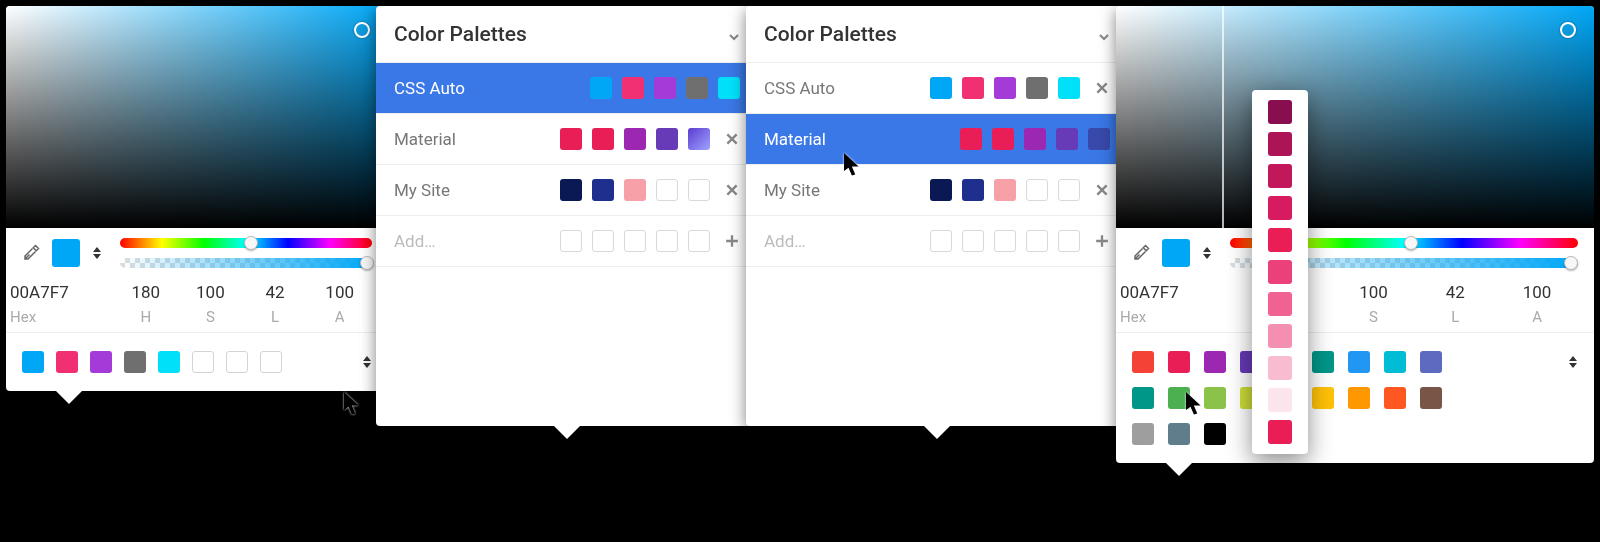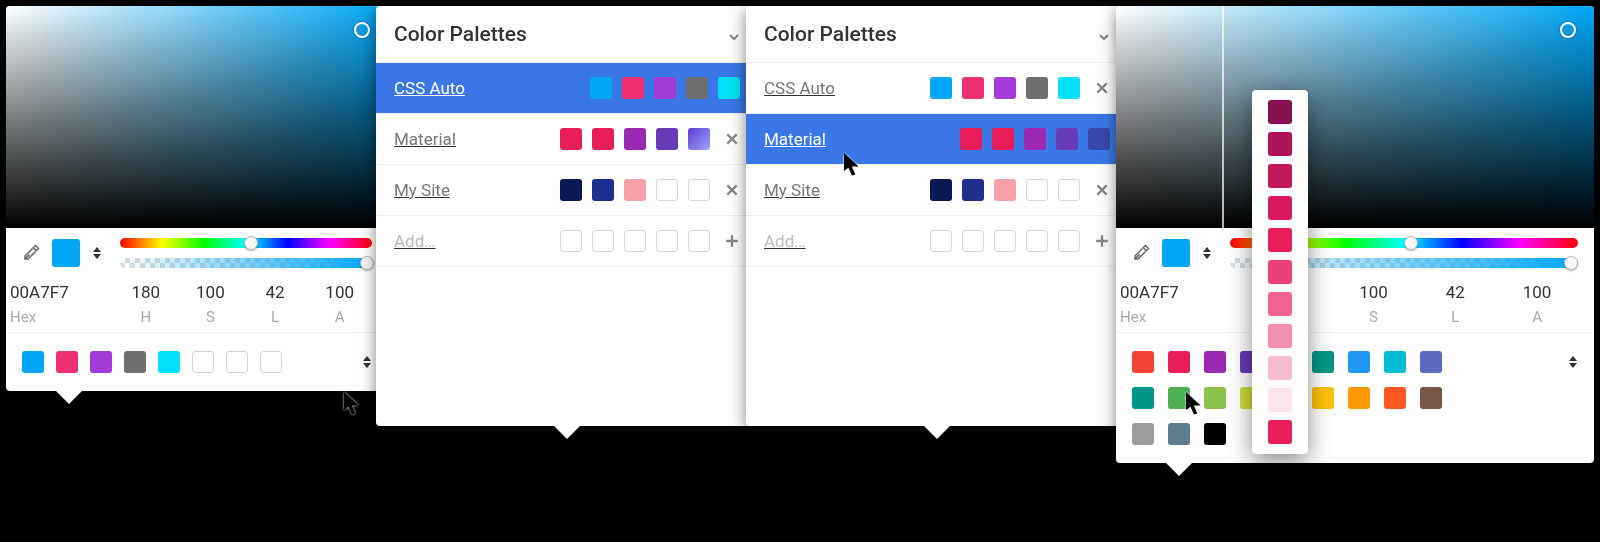--- a/index.html
+++ b/index.html
@@ -216,21 +216,20 @@
   .chevron-down {
     width: 12px; height: 12px;
     color: #888;
   }
   .palette-row {
     display: flex;
     align-items: center;
     padding: 14px 18px;
     gap: 10px;
     border-bottom: 1px solid #eee;
-    text-decoration: underline;
   }
   .palette-row.selected {
     background: #3a78e7;
     color: #fff;
   }
   .palette-name {
     flex: 1;
     font-size: 17px;
   }
   .palette-row:not(.selected) .palette-name { color: #777; }

